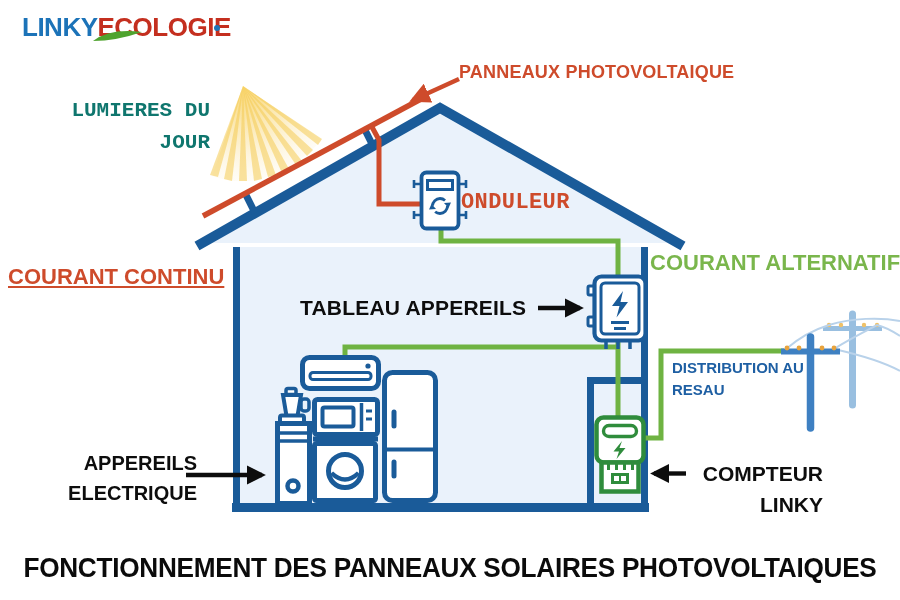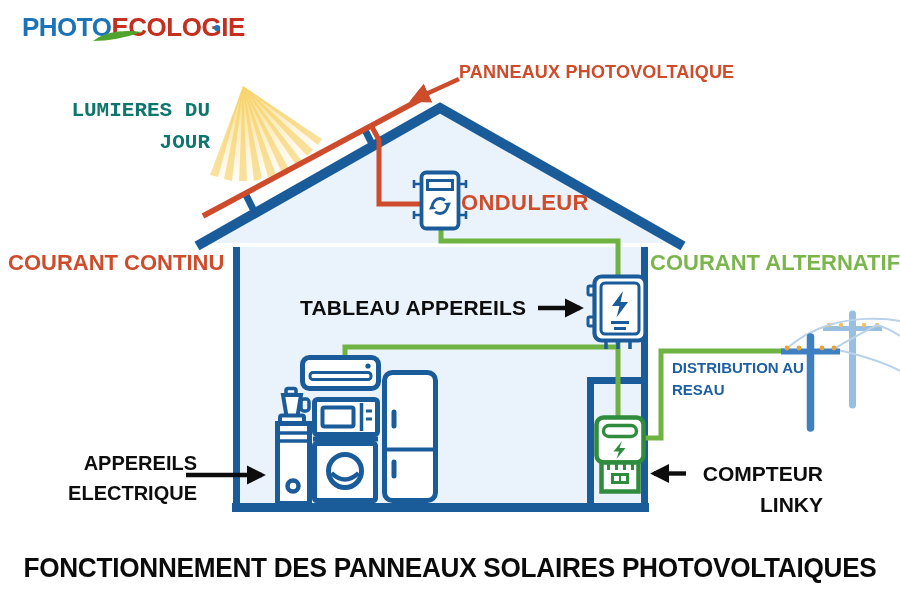--- a/index.html
+++ b/index.html
@@ -2,22 +2,22 @@
 <html><head>
 <meta charset="utf-8">
 <style>
   html,body{margin:0;padding:0;background:#fff;}
   .canvas{position:relative;width:900px;height:600px;background:#ffffff;overflow:hidden;
           font-family:"Liberation Sans",sans-serif;}
   .diagram{position:absolute;left:0;top:0;}
   .lbl{position:absolute;font-weight:800;}
   .daylight{left:35px;top:95px;width:175px;text-align:right;font-size:21px;color:#0f766e;line-height:32px;font-family:Liberation Mono, monospace;}
   .panels{left:459px;top:62px;font-size:18px;color:#CE4B2B;white-space:nowrap;letter-spacing:.2px;}
-  .inverter{left:461px;top:190px;font-size:22px;color:#CE4B2B;white-space:nowrap;letter-spacing:.4px;}
-  .dc{left:8px;top:250px;font-size:22px;color:#CE4B2B;white-space:nowrap;}
+  .inverter{left:461px;top:190px;font-size:22px;color:#CE4B2B;white-space:nowrap;letter-spacing:.4px;font-family:Liberation Mono, monospace;}
+  .dc{left:8px;top:264px;font-size:22px;color:#CE4B2B;white-space:nowrap;text-decoration:underline;}
   .ac{left:650px;top:250px;font-size:22px;color:#7AB64C;white-space:nowrap;text-align:center;}
   .breaker{left:300px;top:296px;font-size:21px;color:#0d0d0d;white-space:nowrap;letter-spacing:.2px;}
   .grid{left:672px;top:357px;width:140px;font-size:15px;color:#1E5FA3;line-height:22px;}
   .appliances{left:42px;top:448px;width:155px;text-align:right;font-size:20px;color:#0d0d0d;line-height:30px;}
   .meter{left:678px;top:458px;width:145px;text-align:right;font-size:21px;color:#0d0d0d;line-height:31px;}
   .title{position:absolute;left:0;right:0;top:553px;text-align:center;font-size:27px;font-weight:800;
          color:#0b0b0b;letter-spacing:-.3px;transform:scaleX(.97);}
   .logo{position:absolute;left:22px;top:12px;font-size:26px;font-weight:800;letter-spacing:-.5px;white-space:nowrap;}
   .logo-photo{color:#1C73B8;}
   .logo-eco{color:#C42F1F;margin-left:0;}
@@ -188,21 +188,21 @@
 
   <g>
     <line x1="459" y1="79" x2="413" y2="100" stroke="#CE4B2B" stroke-width="4.5" marker-end="url(#ahRed)"></line>
     <line x1="538" y1="308" x2="580" y2="308" stroke="#0d0d0d" stroke-width="4.4" marker-end="url(#ahBlack)"></line>
     <line x1="186" y1="475" x2="262" y2="475" stroke="#0d0d0d" stroke-width="4.4" marker-end="url(#ahBlack)"></line>
     <line x1="686" y1="473.5" x2="654" y2="473.5" stroke="#0d0d0d" stroke-width="4.4" marker-end="url(#ahBlack)"></line>
   </g>
 </svg>
 
 <div class="logo">
-  <span class="logo-photo">PHOTO</span><span class="logo-eco">ECOLOGIE</span>
+  <span class="logo-photo">LINKY</span><span class="logo-eco">ECOLOGIE</span>
   <svg class="logo-leaf" width="52" height="18">
     <path d="M1,14 Q18,1 50,5 Q24,14 1,14 Z" fill="#4FA32E"></path>
   </svg>
   <span class="logo-dot"></span>
 </div>
 
 <div class="lbl daylight">LUMIERES DU JOUR</div>
 <div class="lbl panels">PANNEAUX PHOTOVOLTAIQUE</div>
 <div class="lbl inverter">ONDULEUR</div>
 <div class="lbl dc">COURANT CONTINU</div>

